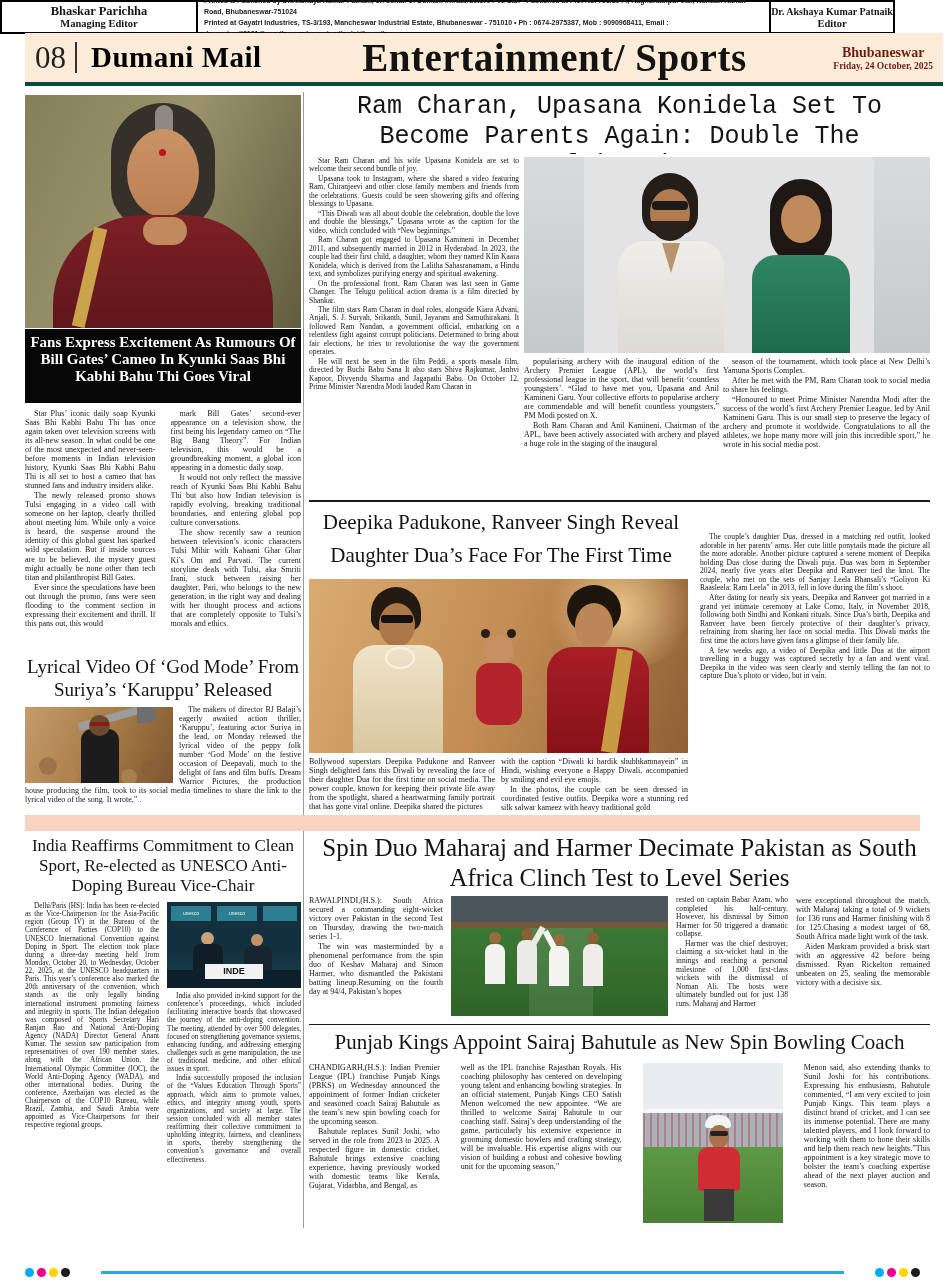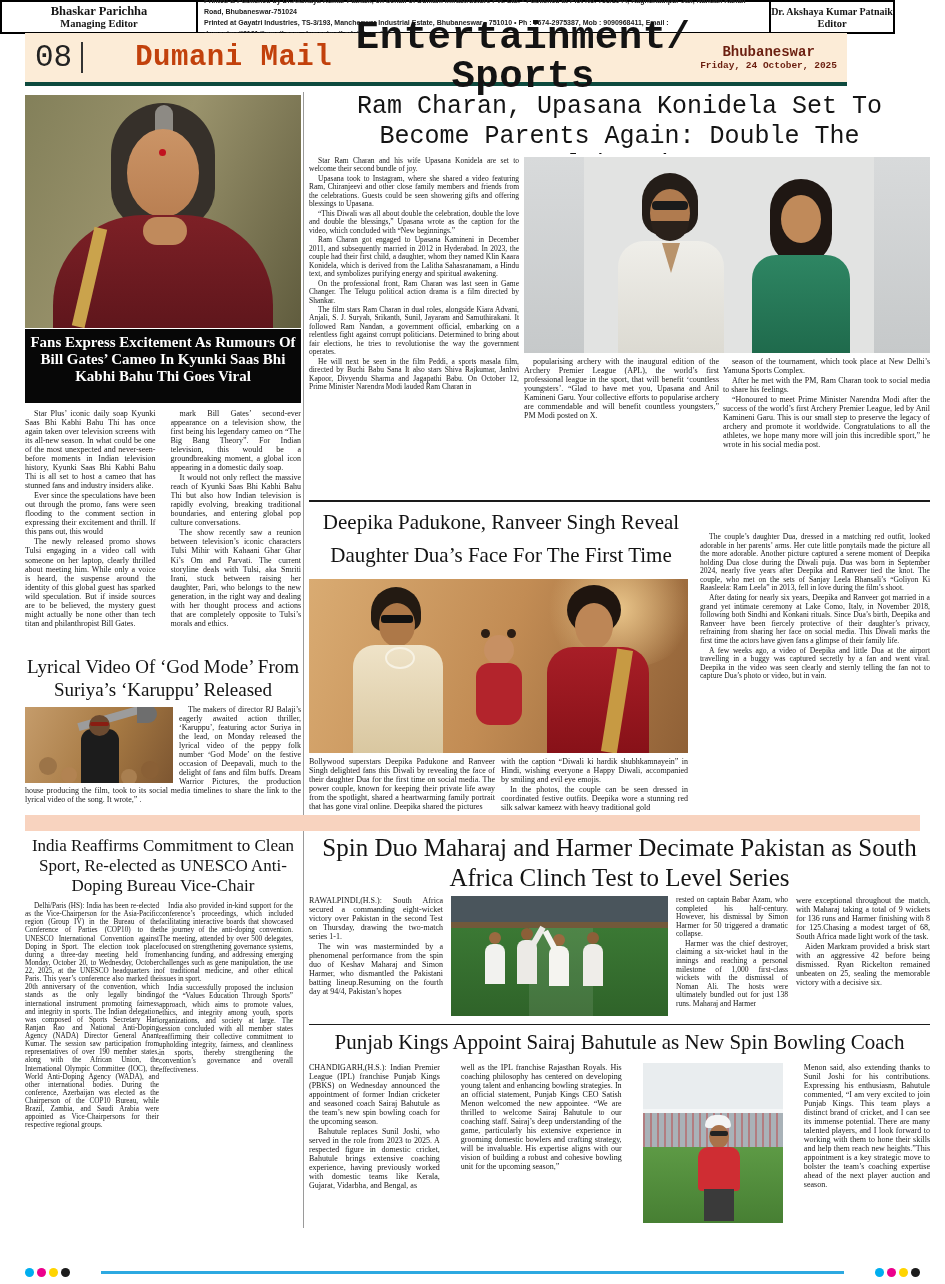--- a/index.html
+++ b/index.html
@@ -1,24 +1,24 @@
 <!DOCTYPE html>
 <html><head>
 <meta charset="utf-8">
 <style>
   html,body{margin:0;padding:0;background:#ffffff;}
   .page{position:relative;width:945px;height:1284px;background:#fff;overflow:hidden;
         font-family:"Liberation Serif",serif;color:#161616;}
   .abs{position:absolute;}
 
   
-  .masthead{left:25px;top:33px;width:822px;height:53px;background:#fcecd7;
-            border-bottom:4px solid #0d4a3e;display:flex;align-items:center;box-sizing:border-box;font-family:Liberation Mono, monospace;}
+  .masthead{left:25px;top:33px;width:918px;height:53px;background:#fcecd7;
+            border-bottom:4px solid #0d4a3e;display:flex;align-items:center;box-sizing:border-box;}
   .pageno{font-size:31px;color:#222;padding:0 9px 0 10px;border-right:2px solid #333;line-height:1;}
-  .paper{font-size:29px;font-weight:bold;color:#c2410c;padding:0 14px;letter-spacing:.5px;margin-left:38px;}
+  .paper{font-size:29px;font-weight:bold;color:#000000;padding:0 14px;letter-spacing:.5px;}
   .section{flex:1;text-align:center;font-size:39px;font-weight:bold;color:#131313;letter-spacing:.5px;line-height:1;}
   .mh-date{text-align:center;padding-right:10px;color:#6b1f10;}
   .mh-city{font-size:14px;font-weight:bold;}
   .mh-day{font-size:9.5px;font-weight:bold;}
 
   .vdiv{left:303px;top:92px;width:1px;height:1136px;background:#9a9a9a;}
   .hr{background:#1a1a1a;height:2px;}
 
   
   .bt{font-size:8px;line-height:1.13;text-align:justify;overflow:hidden;}
@@ -87,22 +87,22 @@
     <div style="left:118px;top:122px;width:44px;height:28px;border-radius:15px;background:#c08a5c;"></div>
   </div>
 
   <div class="abs blackbox" style="left:25px;top:329px;width:276px;height:74px;">
     <span>Fans Express Excitement As Rumours Of Bill Gates’ Cameo In Kyunki Saas Bhi Kabhi Bahu Thi Goes Viral</span>
   </div>
 
   <div class="abs" style="left:25px;top:409px;width:276px;height:242px;display:flex;gap:8px;">
     <div class="bt" style="width:134px;height:242px;">
       <p>Star Plus’ iconic daily soap Kyunki Saas Bhi Kabhi Bahu Thi has once again taken over television screens with its all-new season. In what could be one of the most unexpected and never-seen-before moments in Indian television history, Kyunki Saas Bhi Kabhi Bahu Thi is all set to host a cameo that has stunned fans and industry insiders alike.</p>
+      <p>The newly released promo shows Tulsi engaging in a video call with someone on her laptop, clearly thrilled about meeting him. While only a voice is heard, the suspense around the identity of this global guest has sparked wild speculation. But if inside sources are to be believed, the mystery guest might actually be none other than tech titan and philanthropist Bill Gates.</p>
       <p>Ever since the speculations have been out through the promo, fans were seen flooding to the comment section in expressing their excitement and thrill. If this pans out, this would</p>
-      <p>The newly released promo shows Tulsi engaging in a video call with someone on her laptop, clearly thrilled about meeting him. While only a voice is heard, the suspense around the identity of this global guest has sparked wild speculation. But if inside sources are to be believed, the mystery guest might actually be none other than tech titan and philanthropist Bill Gates.</p>
     </div>
     <div class="bt" style="width:134px;height:242px;margin-left:7px;">
       <p>mark Bill Gates’ second-ever appearance on a television show, the first being his legendary cameo on “The Big Bang Theory”. For Indian television, this would be a groundbreaking moment, a global icon appearing in a domestic daily soap.</p>
       <p>It would not only reflect the massive reach of Kyunki Saas Bhi Kabhi Bahu Thi but also how Indian television is rapidly evolving, breaking traditional boundaries, and entering global pop culture conversations.</p>
       <p>The show recently saw a reunion between television’s iconic characters Tulsi Mihir with Kahaani Ghar Ghar Ki’s Om and Parvati. The current storyline deals with Tulsi, aka Smriti Irani, stuck between raising her daughter, Pari, who belongs to the new generation, in the right way and dealing with her thought process and actions that are completely opposite to Tulsi’s morals and ethics.</p>
     </div>
   </div>
 
   <div class="abs headline h-kar" style="left:25px;top:655px;width:276px;height:48px;">Lyrical Video Of ‘God Mode’ From Suriya’s ‘Karuppu’ Released</div>
   <div class="abs bt" style="left:25px;top:705px;width:276px;height:106px;">
@@ -116,25 +116,36 @@
       <div style="left:56px;top:22px;width:38px;height:54px;border-radius:11px 11px 0 0;background:#1c1c1c;"></div>
       <div style="left:64px;top:8px;width:21px;height:21px;border-radius:50%;background:#6b4a30;"></div>
       <div style="left:65px;top:15px;width:19px;height:4px;border-radius:2px;background:#8a1d12;"></div>
     </div>
     <p style="text-indent:9px;">The makers of director RJ Balaji’s eagerly awaited action thriller, ‘Karuppu’, featuring actor Suriya in the lead, on Monday released the lyrical video of the peppy folk number ‘God Mode’ on the festive occasion of Deepavali, much to the delight of fans and film buffs. Dream Warrior Pictures, the production house producing the film, took to its social media timelines to share the link to the lyrical video of the song. It wrote,” .</p>
   </div>
 
   <div class="abs band" style="left:25px;top:815px;width:895px;height:16px;"></div>
 
   <div class="abs headline h-un" style="left:25px;top:836px;width:276px;height:62px;">India Reaffirms Commitment to Clean Sport, Re-elected as UNESCO Anti-Doping Bureau Vice-Chair</div>
-  <div class="abs" style="left:25px;top:902px;width:276px;height:326px;display:flex;">
+  <div class="abs" style="left:25px;top:902px;width:276px;height:326px;display:flex;gap:8px;">
     <div class="bt bt7" style="width:134px;height:326px;">
       <p>Delhi/Paris (HS): India has been re-elected as the Vice-Chairperson for the Asia-Pacific region (Group IV) in the Bureau of the Conference of Parties (COP10) to the UNESCO International Convention against Doping in Sport. The election took place during a three-day meeting held from Monday, October 20, to Wednesday, October 22, 2025, at the UNESCO headquarters in Paris. This year’s conference also marked the 20th anniversary of the convention, which stands as the only legally binding international instrument promoting fairness and integrity in sports. The Indian delegation was composed of Sports Secretary Hari Ranjan Rao and National Anti-Doping Agency (NADA) Director General Anant Kumar. The session saw participation from representatives of over 190 member states, along with the African Union, the International Olympic Committee (IOC), the World Anti-Doping Agency (WADA), and other international bodies. During the conference, Azerbaijan was elected as the Chairperson of the COP10 Bureau, while Brazil, Zambia, and Saudi Arabia were appointed as Vice-Chairpersons for their respective regional groups.</p>
     </div>
     <div style="width:134px;height:326px;overflow:hidden;">
+      <div class="flowphoto" style="width:134px;height:86px;margin-bottom:4px;background:linear-gradient(#13303e 55%,#1c4250);">
+        <div style="left:4px;top:4px;width:40px;height:15px;background:#2d7f8f;color:#e8f6f8;font-family:'Liberation Sans',sans-serif;font-size:5px;text-align:center;line-height:15px;">unesco</div>
+        <div style="left:50px;top:4px;width:40px;height:15px;background:#2d7f8f;color:#e8f6f8;font-family:'Liberation Sans',sans-serif;font-size:5px;text-align:center;line-height:15px;">unesco</div>
+        <div style="left:96px;top:4px;width:34px;height:15px;background:#2d7f8f;"></div>
+        <div style="left:34px;top:30px;width:13px;height:13px;border-radius:50%;background:#caa27a;"></div>
+        <div style="left:84px;top:32px;width:12px;height:12px;border-radius:50%;background:#c09468;"></div>
+        <div style="left:26px;top:42px;width:30px;height:26px;border-radius:8px 8px 0 0;background:#101c26;"></div>
+        <div style="left:77px;top:44px;width:28px;height:24px;border-radius:8px 8px 0 0;background:#18242e;"></div>
+        <div style="left:0;top:68px;width:134px;height:18px;background:#0c1f2a;"></div>
+        <div style="left:38px;top:62px;width:58px;height:15px;background:#f2f2f2;color:#111;font-family:'Liberation Sans',sans-serif;font-weight:bold;font-size:9px;text-align:center;line-height:15px;">INDE</div>
+      </div>
       <div class="bt bt7">
         <p>India also provided in-kind support for the conference’s proceedings, which included facilitating interactive boards that showcased the journey of the anti-doping convention. The meeting, attended by over 500 delegates, focused on strengthening governance systems, enhancing funding, and addressing emerging challenges such as gene manipulation, the use of traditional medicine, and other ethical issues in sport.</p>
         <p>India successfully proposed the inclusion of the “Values Education Through Sports” approach, which aims to promote values, ethics, and integrity among youth, sports organizations, and society at large. The session concluded with all member states reaffirming their collective commitment to upholding integrity, fairness, and cleanliness in sports, thereby strengthening the convention’s governance and overall effectiveness.</p>
       </div>
     </div>
   </div>
 
   <div class="abs headline h-rc" style="left:309px;top:92px;width:621px;height:62px;">Ram Charan, Upasana Konidela Set To Become Parents Again: Double The Celebration</div>
 
   <div class="abs bt" style="left:309px;top:157px;width:210px;height:341px;font-size:7.5px;">
@@ -155,20 +166,21 @@
     <div style="left:127px;top:64px;width:38px;height:20px;border-radius:0 0 19px 19px;background:#2a211b;"></div>
     <div style="left:94px;top:84px;width:106px;height:112px;border-radius:26px 26px 0 0;background:linear-gradient(#efeee9,#dcdad2);"></div>
     <div style="left:138px;top:86px;width:18px;height:30px;background:#b8936b;clip-path:polygon(0 0,100% 0,50% 100%);"></div>
     <div style="left:246px;top:22px;width:62px;height:86px;border-radius:31px;background:#1f1713;"></div>
     <div style="left:257px;top:38px;width:40px;height:48px;border-radius:50%;background:#c08a5a;"></div>
     <div style="left:228px;top:98px;width:98px;height:98px;border-radius:24px 24px 0 0;background:linear-gradient(#2e8663,#1f6a4c);"></div>
   </div>
 
   <div class="abs bt" style="left:524px;top:357px;width:195px;height:140px;">
     <p>popularising archery with the inaugural edition of the Archery Premier League (APL), the world’s first professional league in the sport, that will benefit ‘countless youngsters’. “Glad to have met you, Upasana and Anil Kamineni Garu. Your collective efforts to popularise archery are commendable and will benefit countless youngsters,” PM Modi posted on X.</p>
+    <p>Both Ram Charan and Anil Kamineni, Chairman of the APL, have been actively associated with archery and played a huge role in the staging of the inaugural</p>
   </div>
   <div class="abs bt" style="left:723px;top:357px;width:207px;height:140px;">
     <p>season of the tournament, which took place at New Delhi’s Yamuna Sports Complex.</p>
     <p>After he met with the PM, Ram Charan took to social media to share his feelings.</p>
     <p>“Honoured to meet Prime Minister Narendra Modi after the success of the world’s first Archery Premier League, led by Anil Kamineni Garu. This is our small step to preserve the legacy of archery and promote it worldwide. Congratulations to all the athletes, we hope many more will join this incredible sport,” he wrote in his social media post.</p>
   </div>
 
   <div class="abs hr" style="left:309px;top:500px;width:621px;"></div>
 
   <div class="abs headline h-dp" style="left:309px;top:506px;width:384px;height:70px;">Deepika Padukone, Ranveer Singh Reveal Daughter Dua’s Face For The First Time</div>

